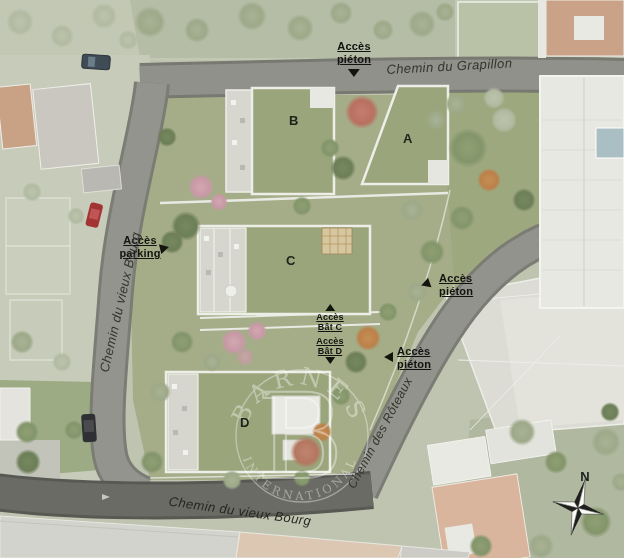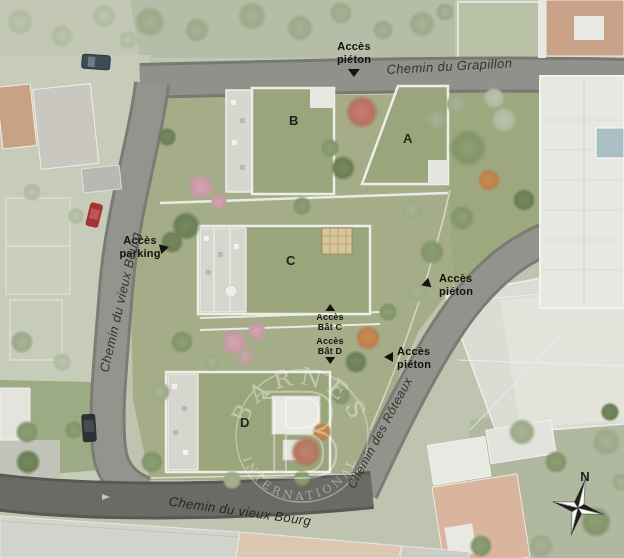--- a/index.html
+++ b/index.html
@@ -1,20 +1,20 @@
 <!DOCTYPE html>
 <html><head>
 <meta charset="utf-8">
 <style>
   html,body{margin:0;padding:0;background:#888;}
   .stage{position:relative;width:624px;height:558px;overflow:hidden;background:#bfc4b1;
          font-family:"Liberation Sans",sans-serif;}
   .stage svg{position:absolute;left:0;top:0;}
   .acc{position:absolute;font-weight:700;font-size:11px;line-height:1.22;color:#121310;
-       text-align:center;letter-spacing:.2px;}
+       text-align:center;letter-spacing:.2px;text-decoration:underline;}
   .acc.small{font-size:9px;line-height:1.15;}
   .street{position:absolute;font-style:italic;font-size:13px;color:#34352c;
           letter-spacing:.4px;white-space:nowrap;}
   .bl{position:absolute;font-weight:700;font-size:13px;color:#20231a;}
   .tri{width:0;height:0;}
   .tri-down{border-left:6px solid transparent;border-right:6px solid transparent;border-top:8px solid #14140f;}
   .tri-up{border-left:6px solid transparent;border-right:6px solid transparent;border-bottom:8px solid #14140f;}
   .tri-right{border-top:5px solid transparent;border-bottom:5px solid transparent;border-left:9px solid #14140f;}
   .tri-left{border-top:5px solid transparent;border-bottom:5px solid transparent;border-right:9px solid #14140f;}
   .abs{position:absolute;}

